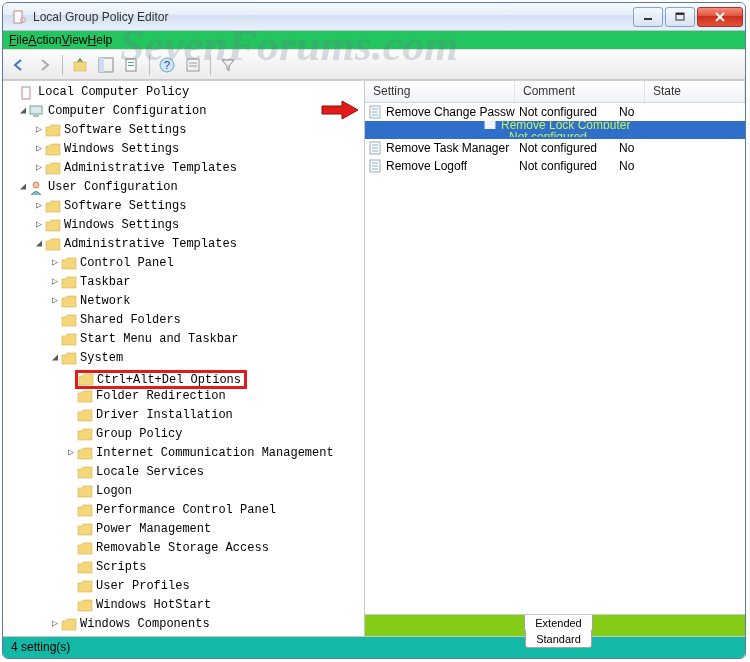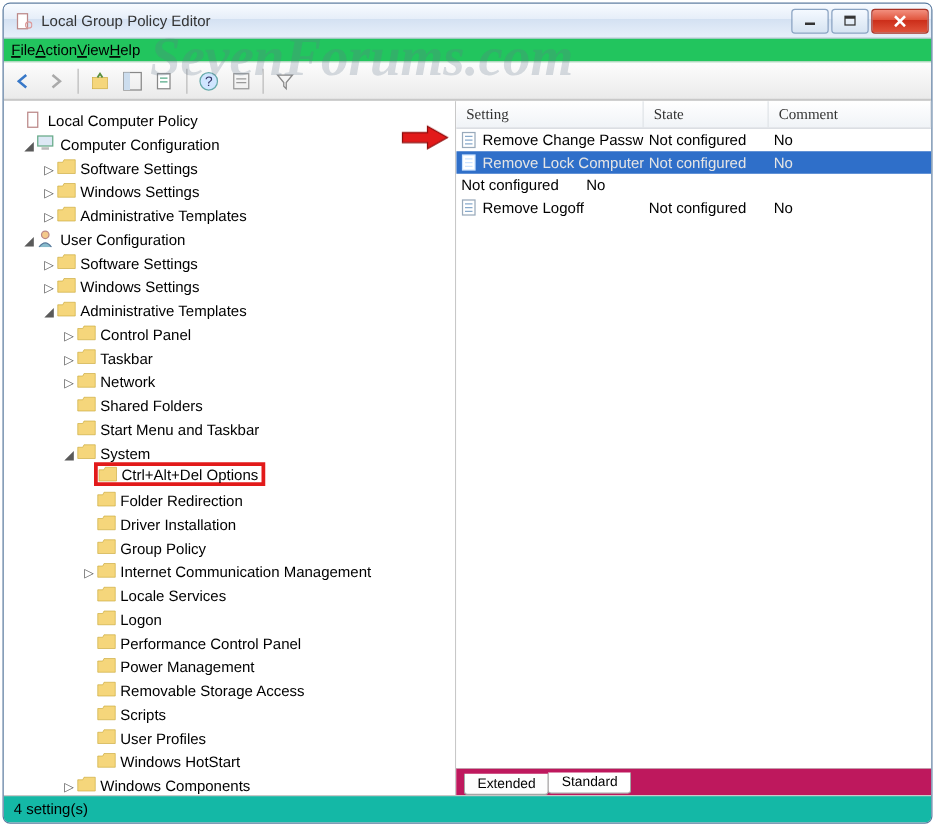--- a/index.html
+++ b/index.html
@@ -77,24 +77,25 @@
     min-height: 0;
   }
   .tree-pane {
     width: 362px;
     border-right: 1px solid #c8c8c8;
     overflow: auto;
     padding: 4px 0;
     background: #fff;
   }
   .tree-row {
-    display: flex; align-items: flex-end;
+    display: flex; align-items: flex-start;
     height: 19px;
     white-space: nowrap;
     cursor: default;
+    font-family: Liberation Mono, monospace;
   }
   .expander {
     width: 12px; text-align: center;
     color: #5a5a5a;
     font-size: 10px;
     margin-right: 0;
   }
   .node-icon {
     width: 16px; height: 16px;
     margin-right: 3px;
@@ -113,50 +114,50 @@
     flex: 1;
     display: flex; flex-direction: column;
     min-width: 0;
     background: #fff;
   }
   .list-header {
     background: linear-gradient(to bottom, #fff, #f0f3f7);
     border-bottom: 1px solid #d0d4da;
     display: flex;
     height: 22px;
-    font-family: Liberation Serif, serif;
   }
   .col-h {
     padding: 3px 8px;
     border-right: 1px solid #e0e3e8;
     color: #333;
   }
   .col-setting { width: 150px; }
   .col-state { width: 100px; }
   .col-comment { flex: 1; }
   .list-body { flex: 1; overflow: auto; }
   .list-row {
     display: flex; height: 18px;
     align-items: center;
   }
-  .list-row.selected { background: #2f6fc9; color: #e5e5e5; }
+  .list-row.selected { background: #2f6fc9; color: #bef264; flex-direction: column; }
   .cell { padding: 1px 4px; overflow: hidden; text-overflow: ellipsis; white-space: nowrap; }
   .cell.setting { width: 150px; display: flex; align-items: center; }
   .cell.state { width: 100px; }
   .cell.comment { flex: 1; }
   .setting-icon {
     width: 14px; height: 14px; margin-right: 3px;
     display: inline-flex; align-items: center; justify-content: center;
   }
   .tabstrip {
     height: 22px;
     border-top: 1px solid #c8c8c8;
-    display: flex; align-items: flex-end;
+    display: flex; align-items: center;
     padding-left: 6px;
-    background: #be185d;
+    background: #84cc16;
+    flex-direction: column;
   }
   .tab {
     padding: 2px 10px;
     border: 1px solid #a5a5a5;
     border-top: none;
     border-bottom-left-radius: 3px;
     border-bottom-right-radius: 3px;
     background: #fdfdfd;
     margin-right: -1px;
     font-size: 11px;
@@ -542,22 +543,22 @@
             </svg>
           </span>
           <span>Windows Components</span>
         </div>
 
     </div>
 
     <div class="right-pane">
       <div class="list-header">
         <div class="col-h col-setting">Setting</div>
+        <div class="col-h col-comment">Comment</div>
         <div class="col-h col-state">State</div>
-        <div class="col-h col-comment">Comment</div>
       </div>
       <div class="list-body" id="list-body">
           <div class="list-row">
             <div class="cell setting">
               <span class="setting-icon">
                 <svg width="14" height="14">
                   <rect x="1" y="1" width="10" height="12" fill="#fff" stroke="#9ab"></rect>
                   <line x1="3" y1="4" x2="9" y2="4" stroke="#8ac"></line>
                   <line x1="3" y1="7" x2="9" y2="7" stroke="#8ac"></line>
                   <line x1="3" y1="10" x2="9" y2="10" stroke="#8ac"></line>
@@ -577,20 +578,31 @@
                   <line x1="3" y1="7" x2="9" y2="7" stroke="#cde4ff"></line>
                   <line x1="3" y1="10" x2="9" y2="10" stroke="#cde4ff"></line>
                 </svg>
               </span>
               <span>Remove Lock Computer</span>
             </div>
             <div class="cell state">Not configured</div>
             <div class="cell comment">No</div>
           </div>
           <div class="list-row">
+            <div class="cell setting">
+              <span class="setting-icon">
+                <svg width="14" height="14">
+                  <rect x="1" y="1" width="10" height="12" fill="#fff" stroke="#9ab"></rect>
+                  <line x1="3" y1="4" x2="9" y2="4" stroke="#8ac"></line>
+                  <line x1="3" y1="7" x2="9" y2="7" stroke="#8ac"></line>
+                  <line x1="3" y1="10" x2="9" y2="10" stroke="#8ac"></line>
+                </svg>
+              </span>
+              <span>Remove Task Manager</span>
+            </div>
             <div class="cell state">Not configured</div>
             <div class="cell comment">No</div>
           </div>
           <div class="list-row">
             <div class="cell setting">
               <span class="setting-icon">
                 <svg width="14" height="14">
                   <rect x="1" y="1" width="10" height="12" fill="#fff" stroke="#9ab"></rect>
                   <line x1="3" y1="4" x2="9" y2="4" stroke="#8ac"></line>
                   <line x1="3" y1="7" x2="9" y2="7" stroke="#8ac"></line>

